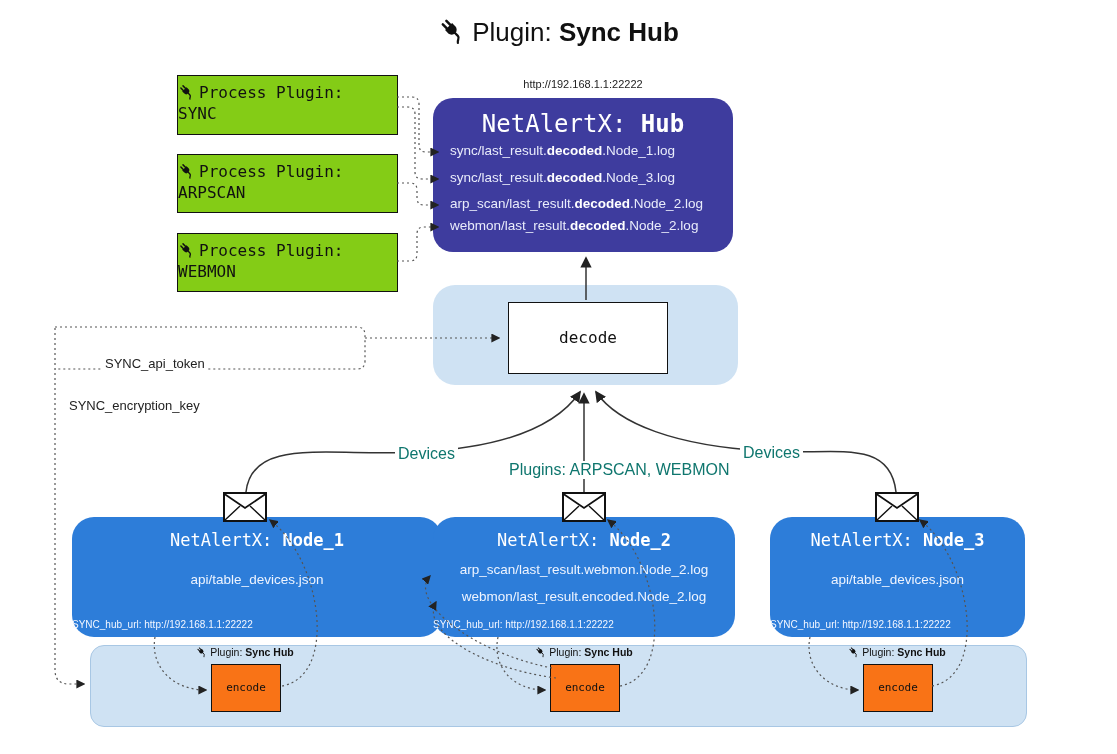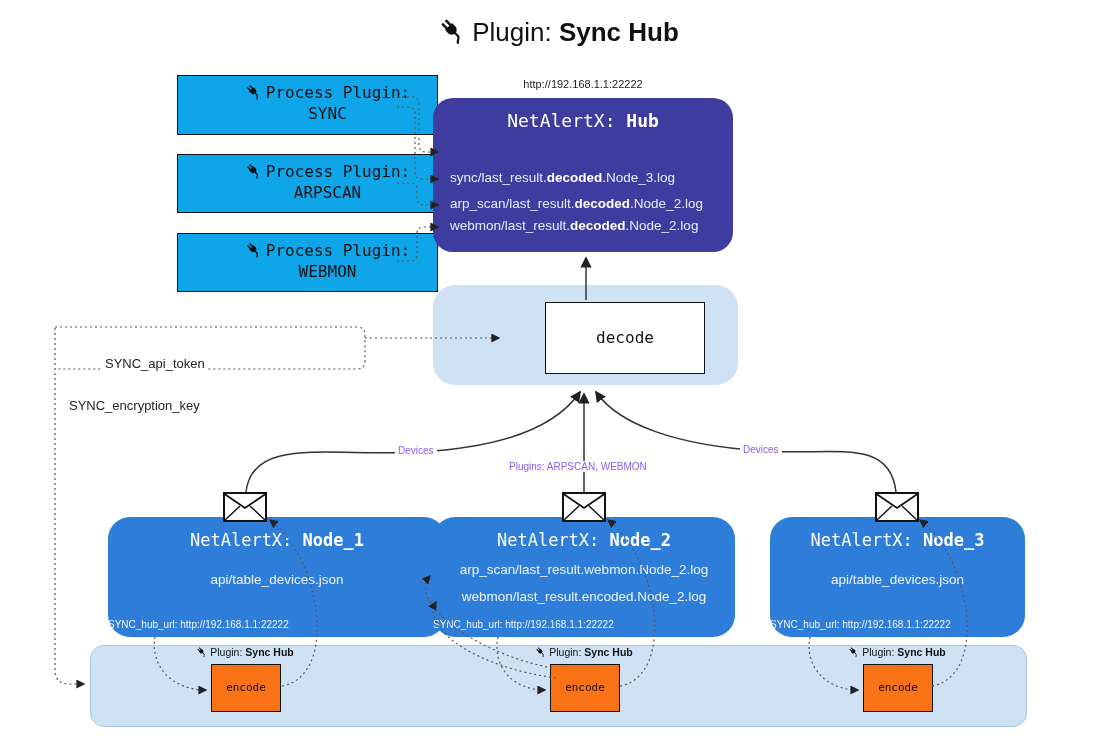--- a/index.html
+++ b/index.html
@@ -15,46 +15,46 @@
 
   
   .title{position:absolute;top:16px;left:0;width:1117px;text-align:center;
          font-size:26px;color:#111;z-index:2;}
   .title b{font-weight:700;}
   .plug-lg{display:inline-block;width:30px;height:30px;vertical-align:-5px;margin-right:4px;}
   .plug-sm{display:inline-block;width:18px;height:18px;vertical-align:-3px;margin-right:3px;}
   .plug-xs{display:inline-block;width:12px;height:12px;vertical-align:-2px;margin-right:2px;}
 
   
-  .proc{position:absolute;left:177px;width:219px;background:#0ea5e9;border:1.4px solid #111;
-        z-index:2;text-align:center;padding-left:40px;}
+  .proc{position:absolute;left:177px;width:219px;background:#84cc16;border:1.4px solid #111;
+        z-index:2;}
   .proc-l1{margin-top:7px;font-size:16px;color:#111;}
   .proc-name{margin-top:2px;font-size:16px;color:#111;}
 
   
   .hub-url{position:absolute;left:433px;width:300px;top:78px;text-align:center;
            font-size:11px;color:#222;z-index:2;}
   .hub{left:433px;top:98px;width:300px;height:154px;border-radius:20px;
        background:var(--hub-bg);color:#fff;}
-  .hub-title{position:absolute;top:12px;left:0;right:0;text-align:center;font-size:18px;}
+  .hub-title{position:absolute;top:12px;left:0;right:0;text-align:center;font-size:24px;}
   .hub-title b{font-weight:700;}
   .hub-line{position:absolute;left:17px;font-size:13.5px;line-height:18px;
             color:#e9ecfb;white-space:nowrap;}
   .hub-line b{font-weight:700;color:#fff;}
   .hl1{top:44px}.hl2{top:71px}.hl3{top:97px}.hl4{top:119px}
 
   
   .decode-panel{left:433px;top:285px;width:305px;height:100px;border-radius:22px;}
   .decode-box{left:508px;top:302px;width:158px;height:70px;background:#fff;
               border:1.4px solid #111;text-align:center;line-height:70px;
-              font-size:16px;color:#111;margin-left:37px;}
+              font-size:16px;color:#111;}
 
   
   .key-lbl{font-size:13px;margin-top:36px;}
-  .edge-lbl{font-size:10px;color:#8b5cf6;}
+  .edge-lbl{font-size:16px;color:#0f766e;}
 
   
   .node{border-radius:22px;background:var(--node-bg);color:#fff;height:120px;top:517px;}
   .node-title{position:absolute;top:13px;left:0;right:0;text-align:center;font-size:17px;}
   .node-title b{font-weight:700;}
   .node-line{position:absolute;left:0;right:0;text-align:center;font-size:13.5px;
              line-height:18px;color:#eef4ff;white-space:nowrap;}
   .node-url{position:absolute;bottom:7px;left:0;right:0;text-align:left;
             font-size:10px;color:#f2f6ff;}
 
@@ -142,36 +142,37 @@
   <div class="proc mono" style="top:233px;height:57px;">
     <div class="proc-l1"><span class="plug-sm"><svg viewBox="0 0 24 24" width="18" height="18">
             <use href="#plug-sym"></use>
           </svg></span><span>Process Plugin:</span></div>
     <div class="proc-name">WEBMON</div>
   </div>
 
   <div class="hub-url">http://192.168.1.1:22222</div>
   <div class="box hub">
     <div class="hub-title mono"><span>NetAlertX: </span><b>Hub</b></div>
+    <div class="hub-line hl1"><span>sync/last_result.</span><b>decoded</b><span>.Node_1.log</span></div>
     <div class="hub-line hl2"><span>sync/last_result.</span><b>decoded</b><span>.Node_3.log</span></div>
     <div class="hub-line hl3"><span>arp_scan/last_result.</span><b>decoded</b><span>.Node_2.log</span></div>
     <div class="hub-line hl4"><span>webmon/last_result.</span><b>decoded</b><span>.Node_2.log</span></div>
   </div>
 
   <div class="panel decode-panel"></div>
   <div class="box decode-box mono">decode</div>
 
   <div class="lbl key-lbl" style="left:102px;top:320px;">SYNC_api_token</div>
   <div class="lbl key-lbl" style="left:66px;top:362px;">SYNC_encryption_key</div>
 
   <div class="lbl edge-lbl" style="left:395px;top:445px;">Devices</div>
   <div class="lbl edge-lbl" style="left:506px;top:461px;">Plugins: ARPSCAN, WEBMON</div>
   <div class="lbl edge-lbl" style="left:740px;top:444px;">Devices</div>
 
-  <div class="box node" style="left:108px;width:338px;">
+  <div class="box node" style="left:72px;width:338px;padding-left:32px;">
     <div class="node-title mono"><span>NetAlertX: </span><b>Node_1</b></div>
     <div class="node-line" style="top:54px;">api/table_devices.json</div>
     <div class="node-url">SYNC_hub_url: http://192.168.1.1:22222</div>
   </div>
   <div class="box node" style="left:433px;width:302px;">
     <div class="node-title mono"><span>NetAlertX: </span><b>Node_2</b></div>
     <div class="node-line" style="top:44px;">arp_scan/last_result.webmon.Node_2.log</div>
     <div class="node-line" style="top:71px;">webmon/last_result.encoded.Node_2.log</div>
     <div class="node-url">SYNC_hub_url: http://192.168.1.1:22222</div>
   </div>

